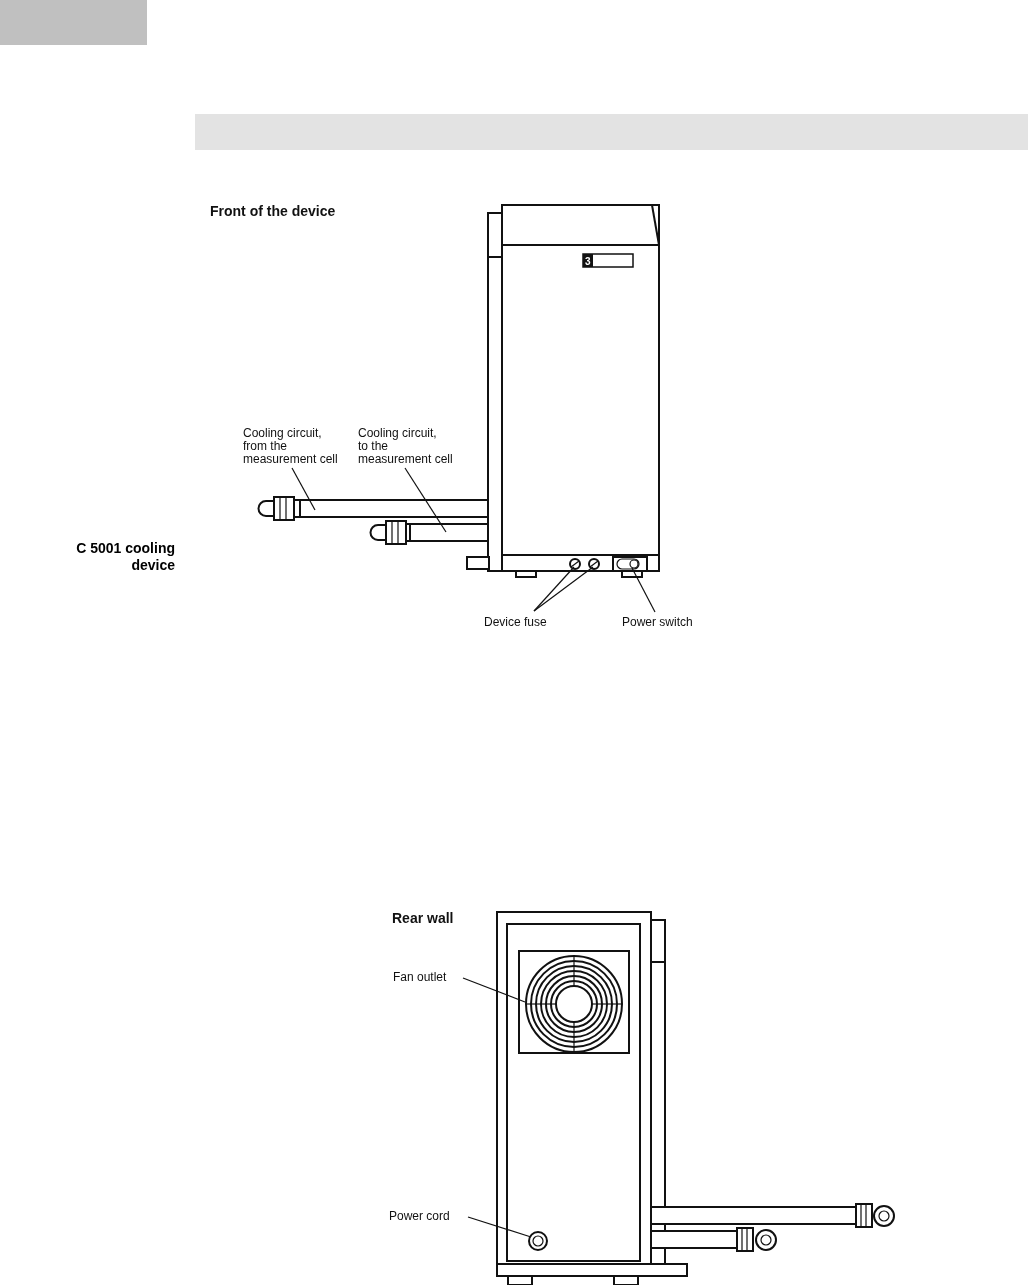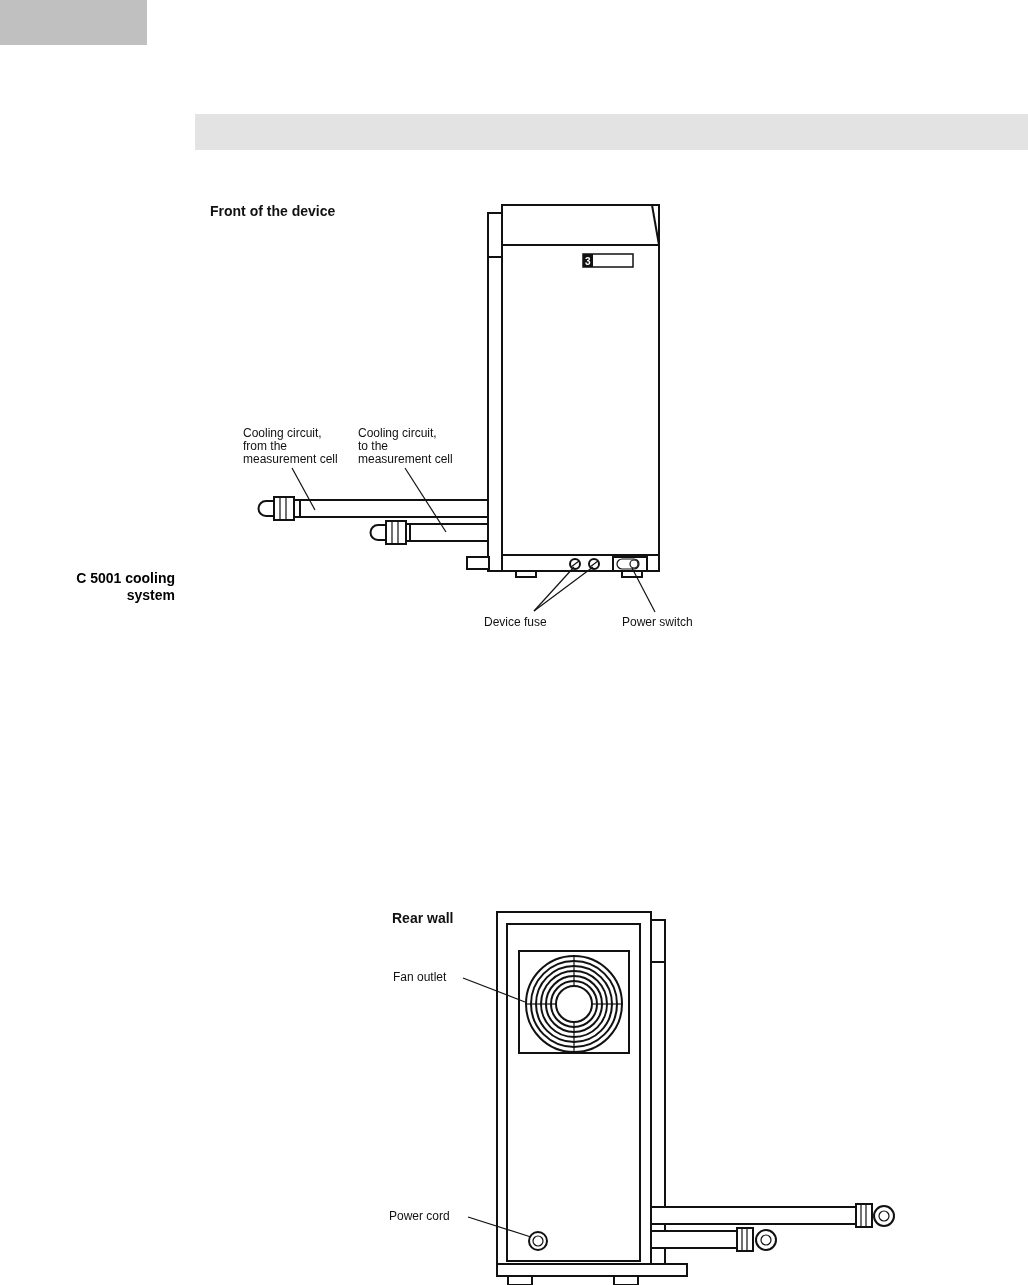--- a/index.html
+++ b/index.html
@@ -1,38 +1,38 @@
 <!DOCTYPE html>
 <html><head>
   <meta charset="utf-8">
   <style>
     html, body { margin: 0; padding: 0; background: #ffffff; }
     body { width: 1028px; height: 1285px; position: relative; overflow: hidden;
            font-family: "Liberation Sans", sans-serif; color: #000; }
     .tab-block { position: absolute; left: 0; top: 0; width: 147px; height: 45px; background: #c0c0c0; }
     .header-bar { position: absolute; left: 195px; top: 114px; width: 833px; height: 36px; background: #e3e3e3; }
-    .side-caption { position: absolute; right: 853px; top: 570px; width: 160px; text-align: right;
+    .side-caption { position: absolute; right: 853px; top: 540px; width: 160px; text-align: right;
                     font-size: 14px; font-weight: bold; line-height: 17px; }
     .side-caption span { display: block; }
     svg { position: absolute; left: 0; top: 0; }
     .lbl { font-family: "Liberation Sans", sans-serif; font-size: 12px; fill: #111; }
     .ttl { font-family: "Liberation Sans", sans-serif; font-size: 14px; font-weight: bold; fill: #111; }
     .ln { stroke: #111; stroke-width: 2; fill: none; }
     .lnw { stroke: #111; stroke-width: 2; fill: #fff; }
     .thin { stroke: #111; stroke-width: 1.2; fill: none; }
   </style>
 </head>
 <body>
 
 <div class="tab-block"></div>
 <div class="header-bar"></div>
 
 <div class="side-caption">
   <span>C 5001 cooling</span>
-  <span>system</span>
+  <span>device</span>
 </div>
 
 <svg width="1028" height="1285" viewBox="0 0 1028 1285">
 
   <g>
     <text class="ttl" x="210" y="216">Front of the device</text>
 
     <rect class="lnw" x="488" y="213" width="14" height="358"></rect>
     <line class="ln" x1="488" y1="257" x2="502" y2="257"></line>
 

